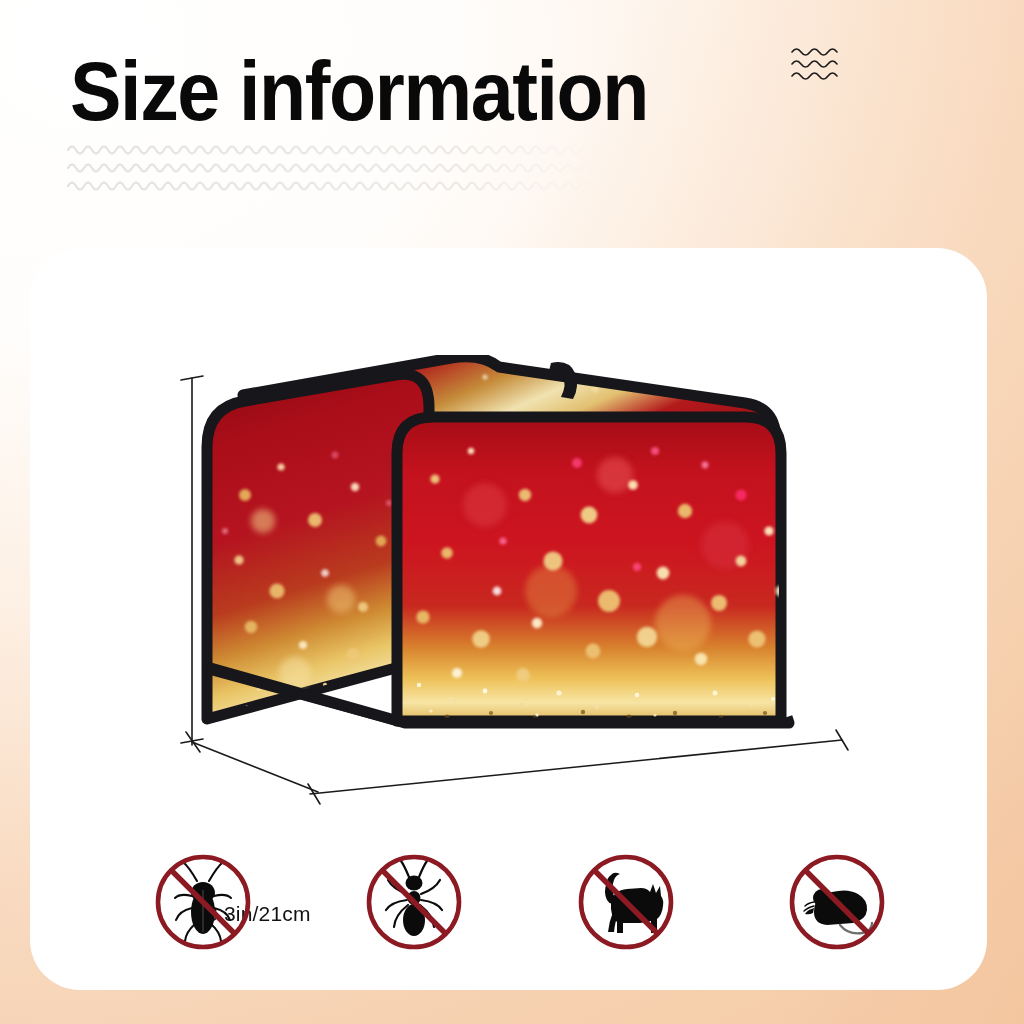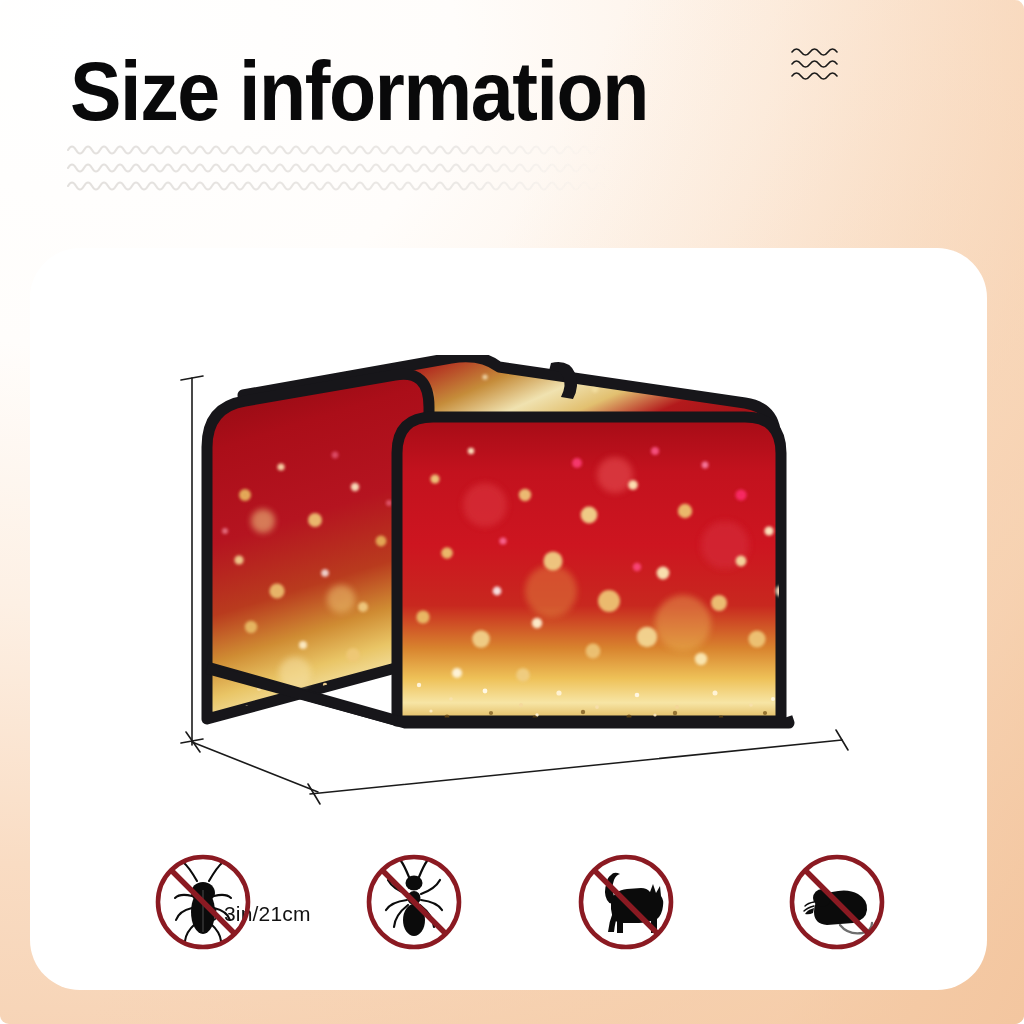--- a/index.html
+++ b/index.html
@@ -1,21 +1,21 @@
 <!DOCTYPE html>
 <html><head>
 <meta charset="utf-8">
 <style>
   html,body{margin:0;padding:0;}
   body{
     width:1024px;height:1024px;overflow:hidden;
     font-family:"Liberation Sans","DejaVu Sans",sans-serif;
     background:#ffffff;
   }
-  #stage{position:relative;width:1024px;height:1024px;overflow:hidden;border-radius:9px;}
+  #stage{position:relative;width:1024px;height:1024px;overflow:hidden;}
 
   
   .bg{
     position:absolute;inset:0;
     background:
       radial-gradient(140% 115% at 8% 4%, #ffffff 0%, #fffdfb 26%, #fdf0e4 48%, #f9dcc3 70%, #f4cba8 100%);
   }
   .bg-corner{
     position:absolute;inset:0;
     background:linear-gradient(118deg, rgba(255,255,255,0) 40%, rgba(246,206,170,.55) 84%, rgba(243,197,158,.85) 100%);

